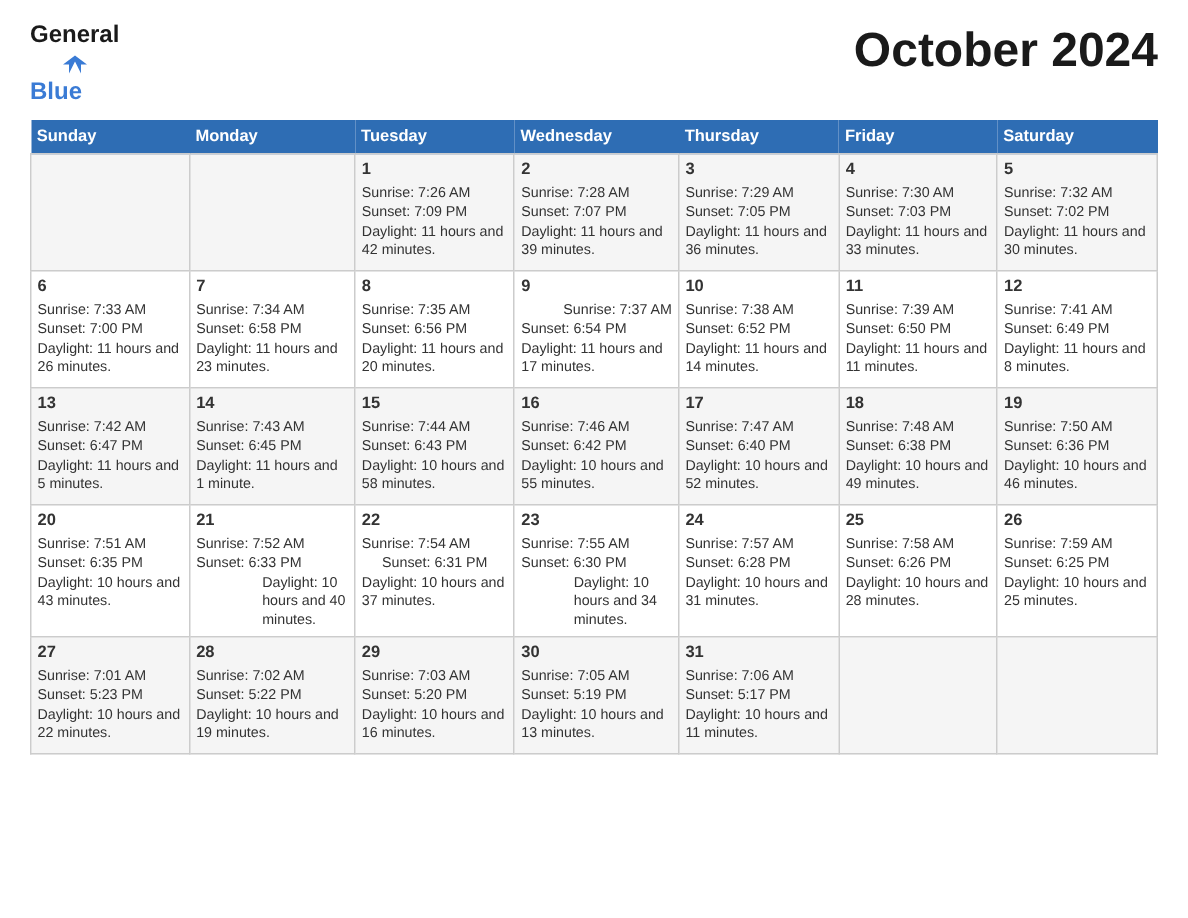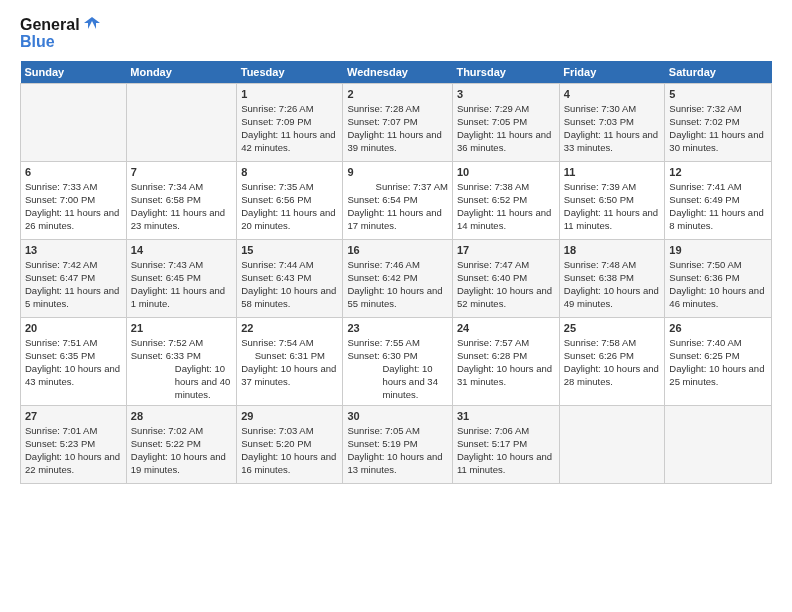--- a/index.html
+++ b/index.html
@@ -76,30 +76,31 @@
       background: #f5f5f5;
     }
   </style>
 </head>
 <body>
 
 <div class="page">
   <div class="header">
     <div class="logo">
     <div style="line-height:1.1; font-family:Arial, sans-serif;">
-      <div style="display:flex; align-items:center; gap:2px;">
+      <div style="display:flex; align-items:center; gap:2px;flex-direction:column;">
         <span style="font-size:16px; font-weight:bold; color:#1a1a1a;">General</span>
         <svg width="20" height="20" viewBox="0 0 20 20">
           <polygon points="10,2 18,8 14,8 14,14 10,6 6,14 6,8 2,8" fill="#3a7bd5"></polygon>
         </svg>
       </div>
       <div style="font-size:16px; font-weight:bold; color:#3a7bd5; margin-top:-2px;">Blue</div>
     </div>
   </div>
     <div class="title-block">
+      <div class="month-title">October 2024</div>
     </div>
   </div>
 
   <table>
     <thead>
       <tr>
         <th>Sunday</th>
         <th>Monday</th>
         <th>Tuesday</th>
         <th>Wednesday</th>
@@ -263,21 +264,21 @@
             <span style="display: block;">Daylight: 10 hours and 31 minutes.</span>
           </td>
           <td>
             <span class="day-num">25</span>
             <span style="display: block;">Sunrise: 7:58 AM</span>
             <span style="display: block;">Sunset: 6:26 PM</span>
             <span style="display: block;">Daylight: 10 hours and 28 minutes.</span>
           </td>
           <td>
             <span class="day-num">26</span>
-            <span style="display: block;">Sunrise: 7:40 AM</span>
+            <span style="display: block;">Sunrise: 7:59 AM</span>
             <span style="display: block;">Sunset: 6:25 PM</span>
             <span style="display: block;">Daylight: 10 hours and 25 minutes.</span>
           </td>
         </tr>
         <tr>
           <td>
             <span class="day-num">27</span>
             <span style="display: block;">Sunrise: 7:01 AM</span>
             <span style="display: block;">Sunset: 5:23 PM</span>
             <span style="display: block;">Daylight: 10 hours and 22 minutes.</span>

